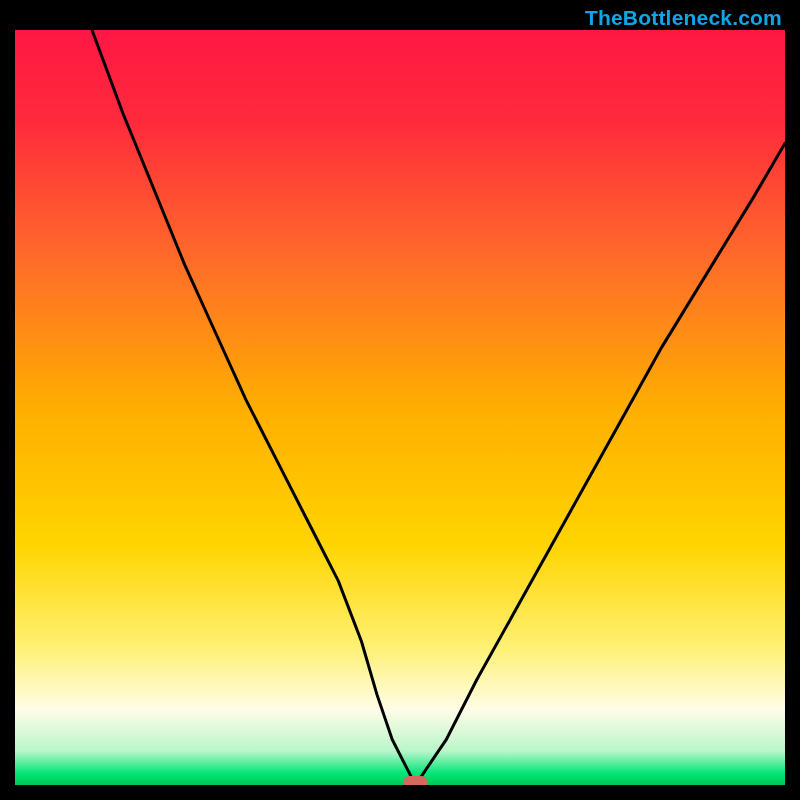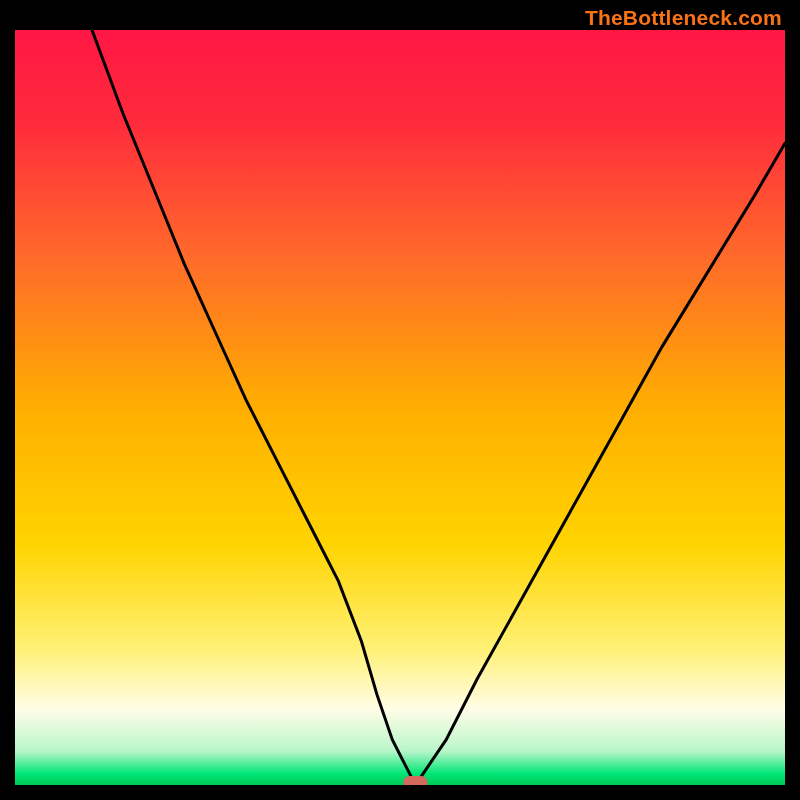--- a/index.html
+++ b/index.html
@@ -16,21 +16,21 @@
     left: 15px;
     top: 30px;
     width: 770px;
     height: 755px;
     background: #000;
   }
   .attribution {
     position: absolute;
     top: 6px;
     right: 18px;
-    color: #f97316;
+    color: #0ea5e9;
     font-size: 21px;
     font-weight: bold;
     letter-spacing: 0.2px;
   }
   svg {
     display: block;
   }
 </style>
 </head>
 <body>

